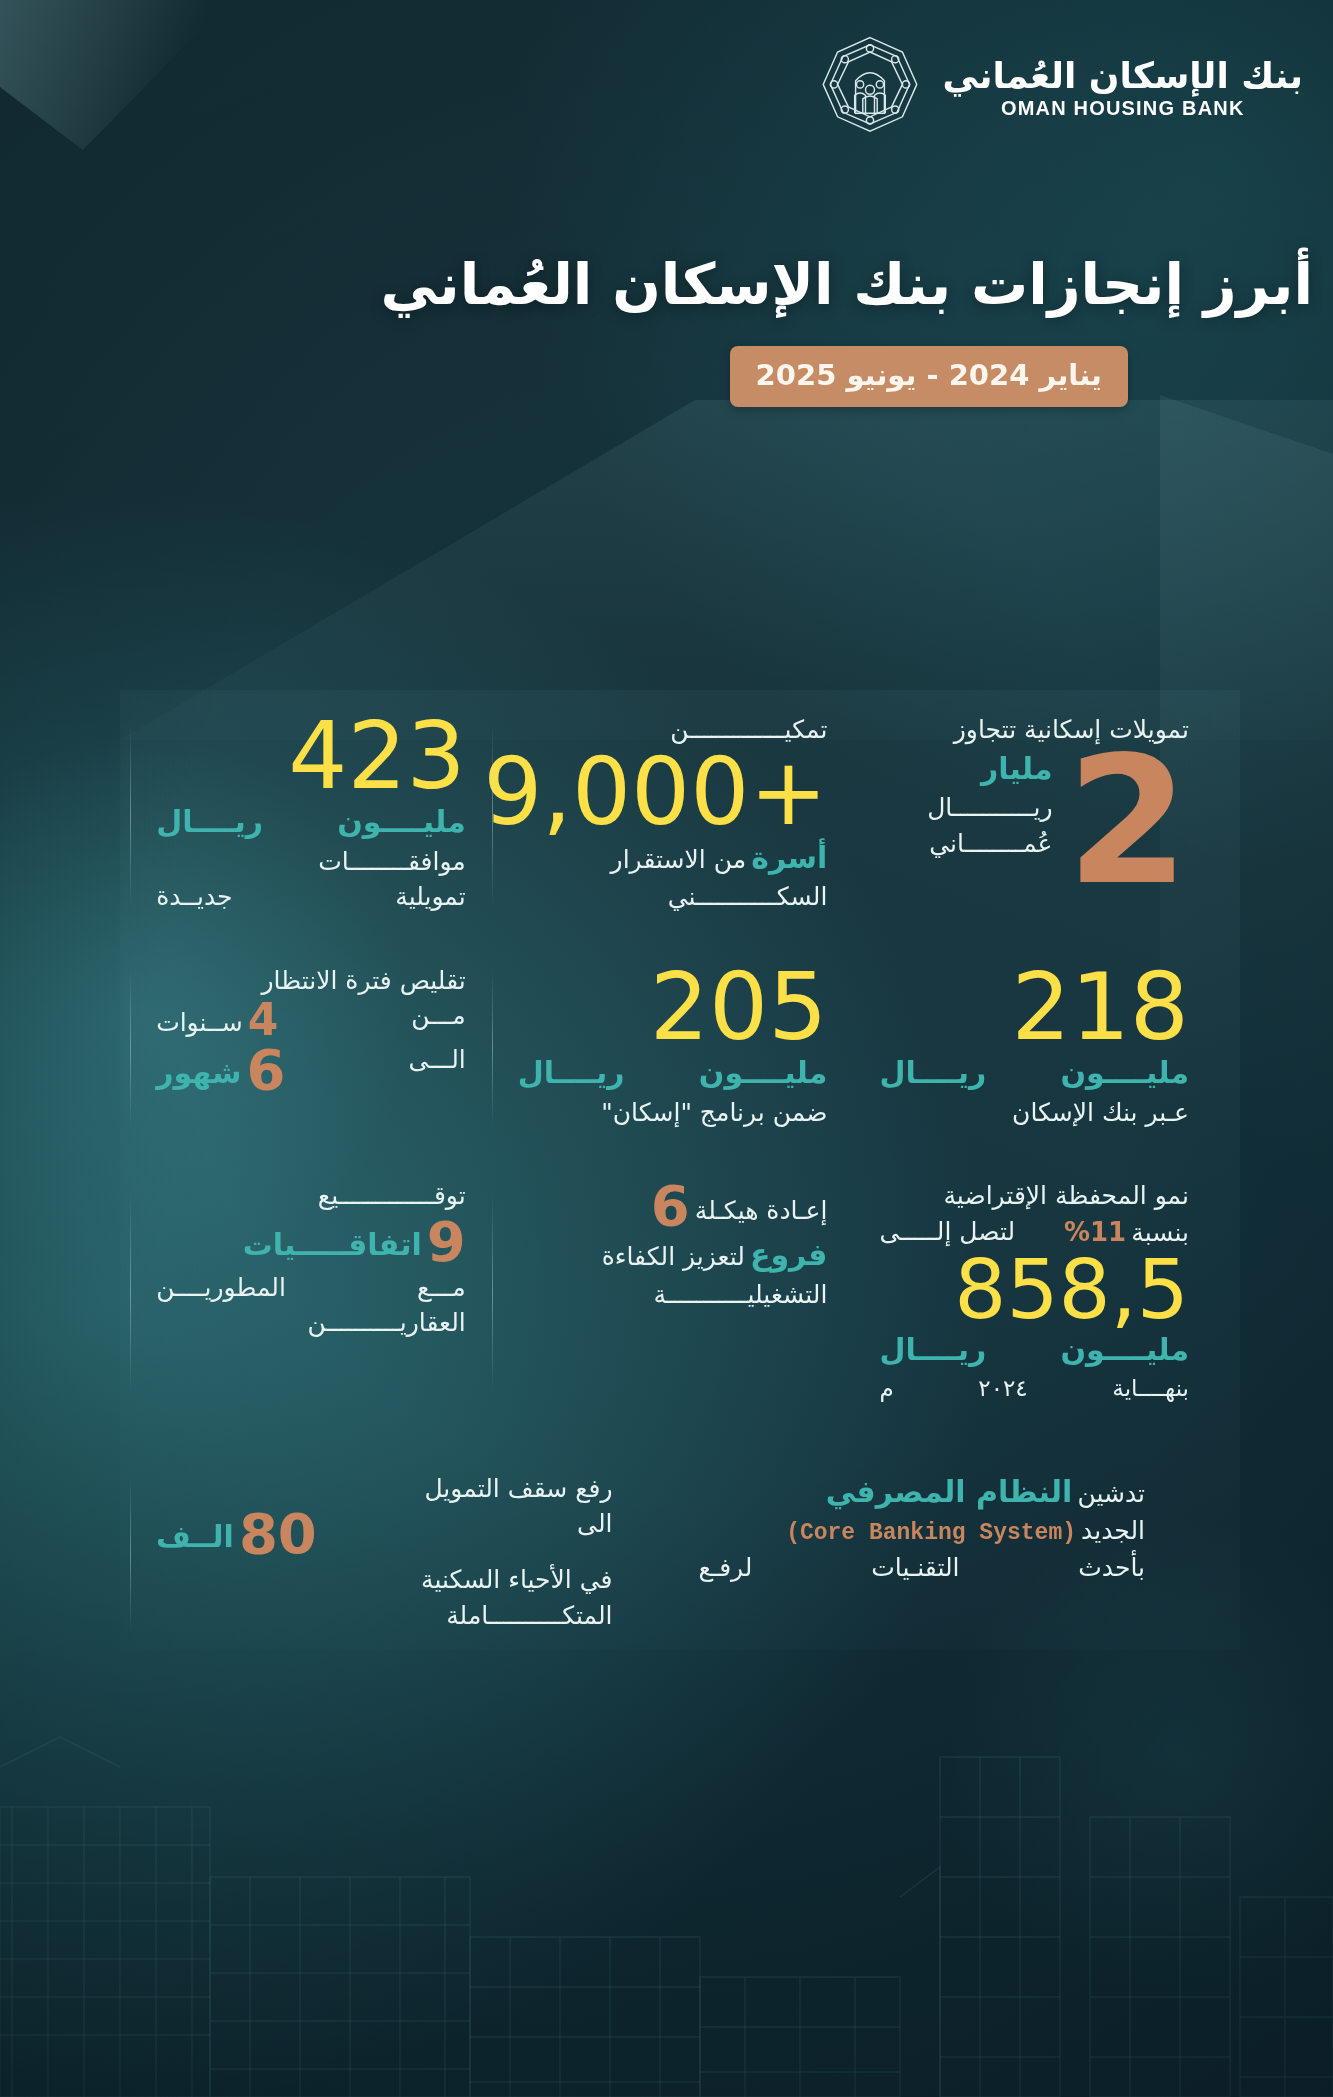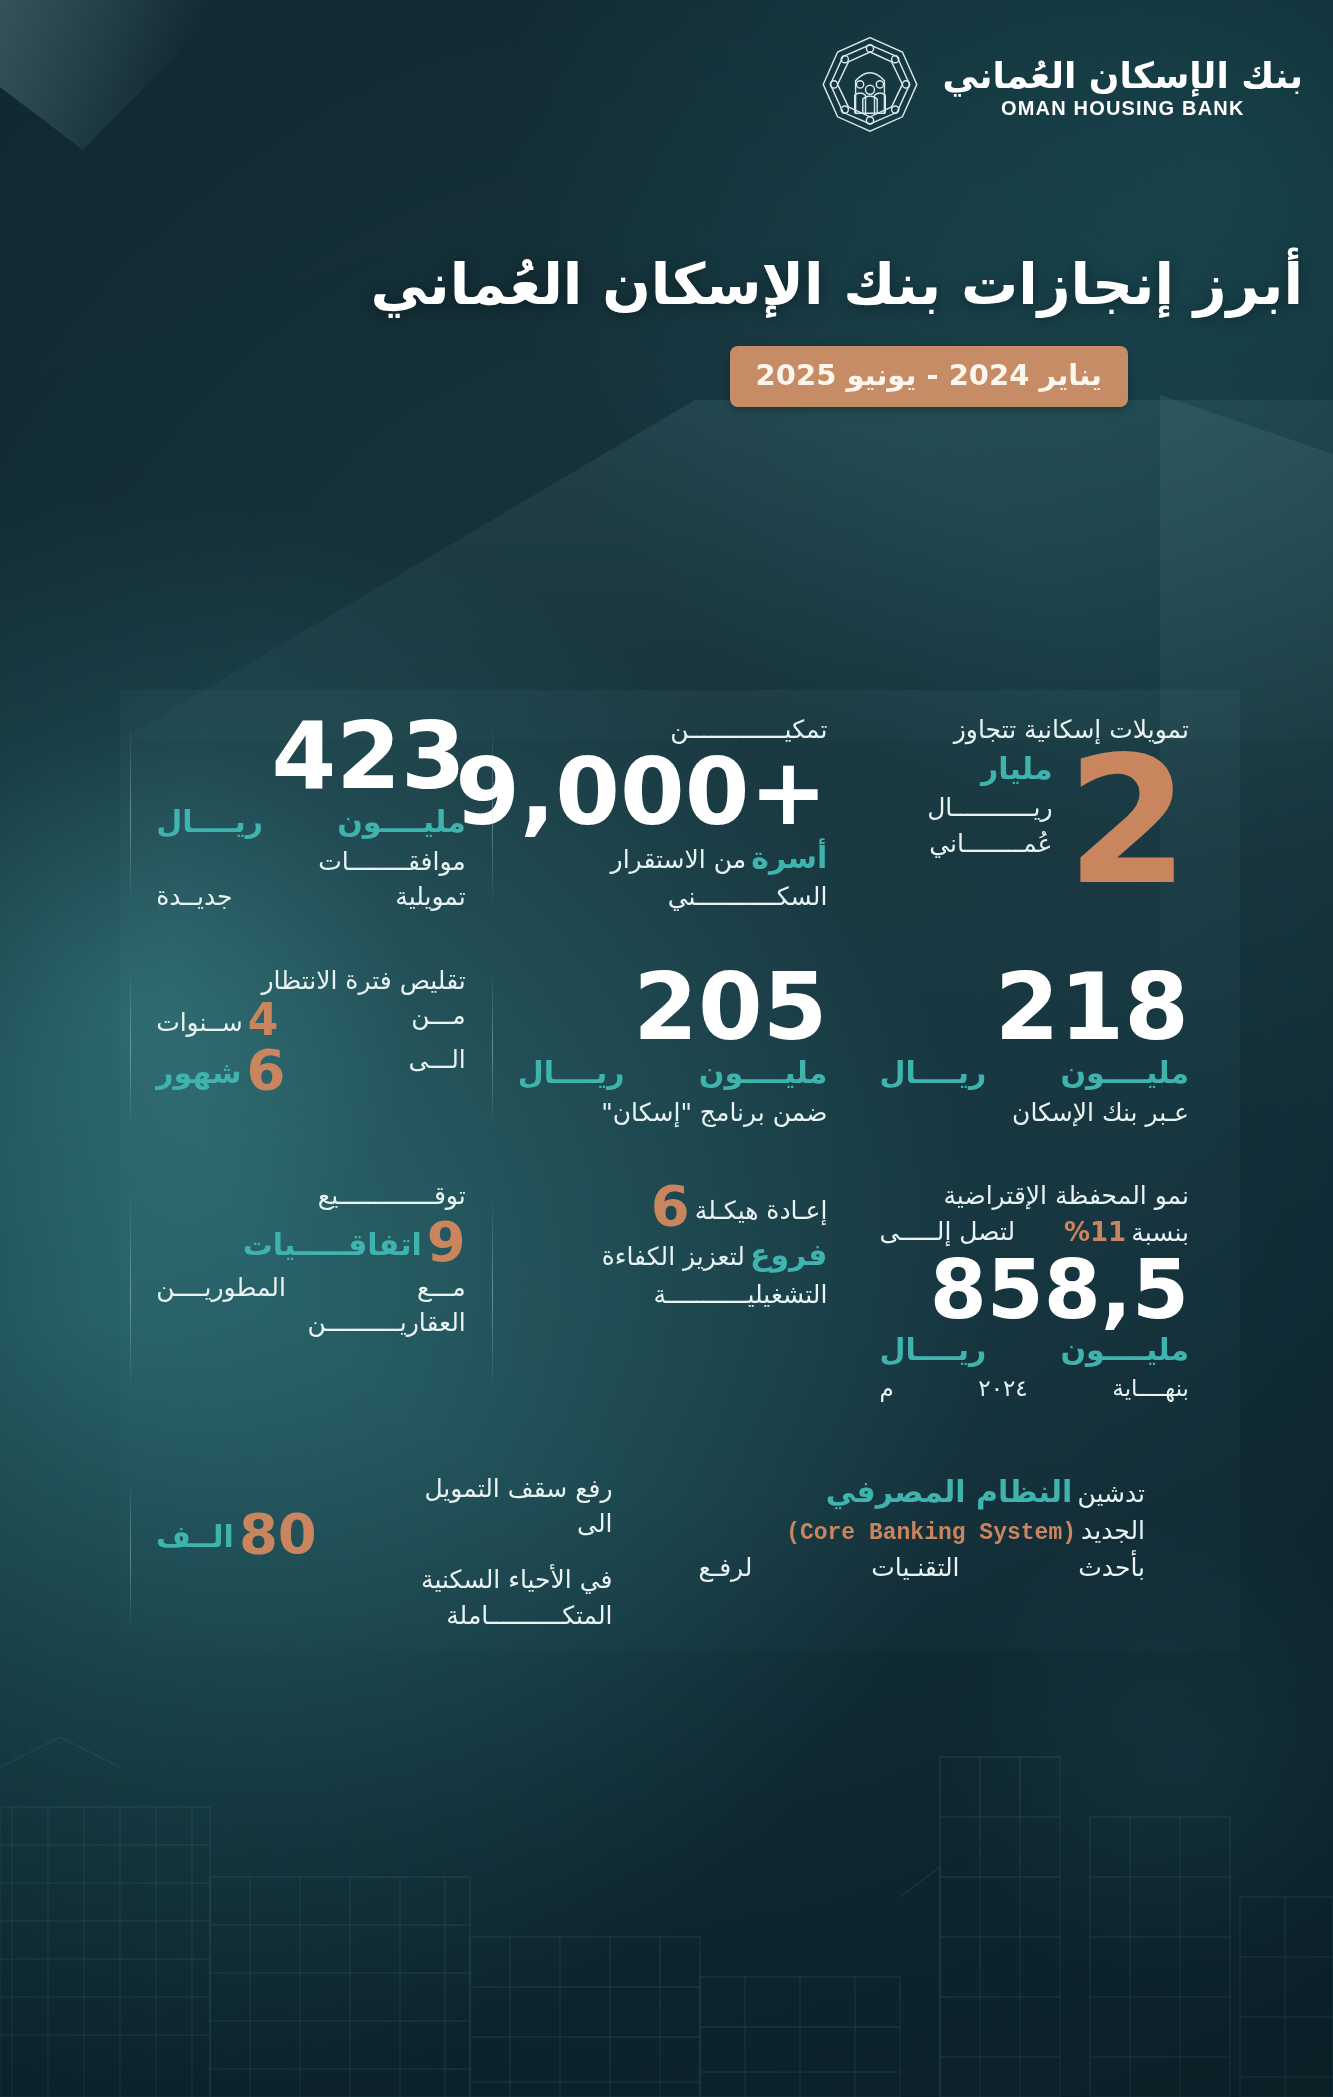--- a/index.html
+++ b/index.html
@@ -60,21 +60,21 @@
   }
   .logo-en{
     color:#ffffff;font-size:20px;font-weight:700;letter-spacing:1.2px;line-height:1;
     direction:ltr;font-family:"Liberation Sans",sans-serif;
   }
 
   
   .title-block{position:absolute;top:250px;right:0;width:1150px;text-align:right;}
   .main-title{
     color:#ffffff;font-size:57px;font-weight:700;line-height:1.22;margin:0;
-    padding-right:30px;letter-spacing:0px;
+    padding-right:20px;letter-spacing:0px;
     text-shadow:0 2px 14px rgba(0,0,0,.35);
   }
   .date-badge{
     display:inline-block;margin-top:26px;margin-right:0;
     background:#c68c66;color:#fdf6ef;
     font-size:29px;font-weight:700;line-height:1;
     padding:15px 26px 17px;border-radius:8px;
     box-shadow:0 3px 10px rgba(0,0,0,.25);
   }
   .title-row{display:flex;justify-content:flex-start;padding-right:205px;}
@@ -99,21 +99,21 @@
   .r2 .cell{width:33.33%;}
   .r3 .cell{width:33.33%;}
   .r4 .cell{width:50%;}
 
   .line{line-height:1.42;}
   .label{color:#e8f3f2;font-size:25px;font-weight:400;}
   .label-sm{color:#e8f3f2;font-size:23px;font-weight:400;}
   .teal-lg{color:#3fb3ad;font-size:30px;font-weight:700;}
   .tan{color:#c9855d;}
   .big{
-    color:#ffffff;font-weight:700;line-height:.96;
+    color:#fde047;font-weight:400;line-height:.96;
     font-family:"DejaVu Sans","Liberation Sans",sans-serif;
   }
   .num-90{font-size:93px;}
   .num-80{font-size:82px;}
   .num-inline{font-size:56px;font-weight:700;color:#c9855d;line-height:1;vertical-align:-6px;}
   .num-inline-sm{font-size:44px;font-weight:700;color:#c9855d;line-height:1;vertical-align:-4px;}
   .giant2{
     font-size:176px;font-weight:700;color:#c9855d;line-height:.84;
   }
   .justify{display:flex;justify-content:space-between;}

